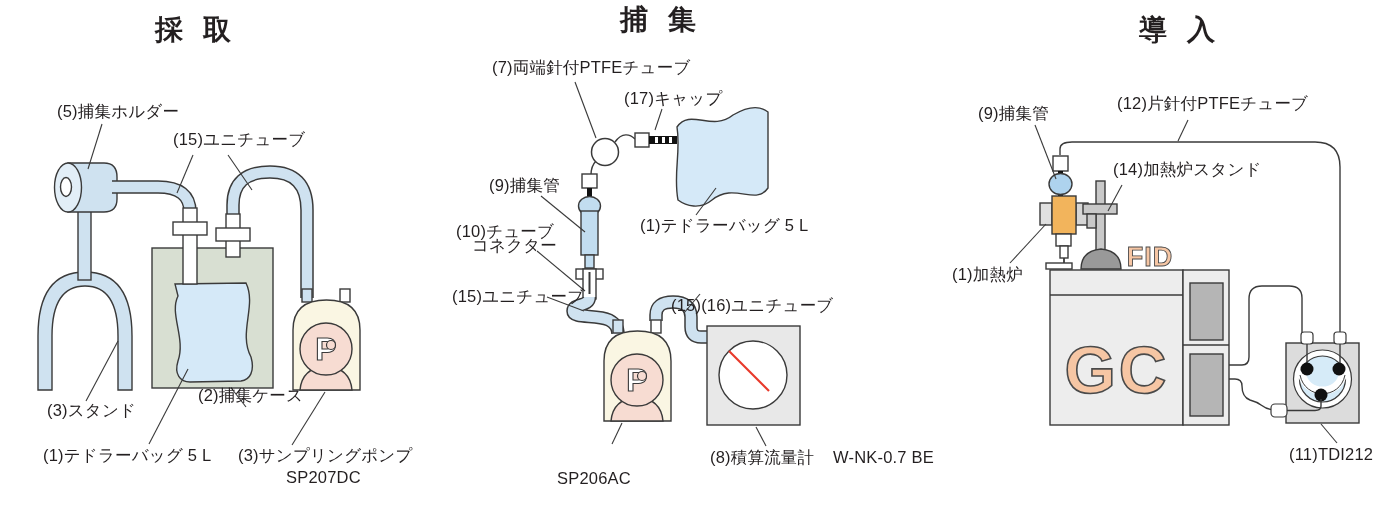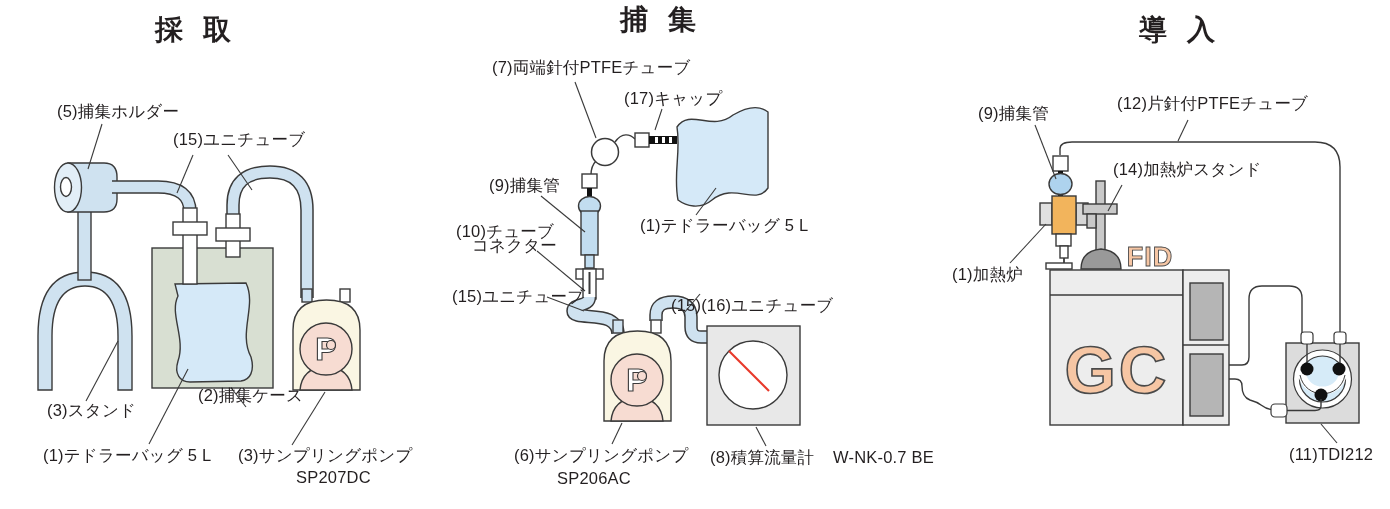--- a/index.html
+++ b/index.html
@@ -235,31 +235,30 @@
   <div class="title" style="left:196px;top:11px;">採 取</div>
   <div class="title" style="left:661px;top:1px;">捕 集</div>
   <div class="title" style="left:1180px;top:11px;">導 入</div>
 
   <div class="label" style="left:57px;top:102px;">(5)捕集ホルダー</div>
   <div class="label" style="left:173px;top:130px;">(15)ユニチューブ</div>
   <div class="label" style="left:47px;top:401px;">(3)スタンド</div>
   <div class="label" style="left:198px;top:386px;">(2)捕集ケース</div>
   <div class="label" style="left:43px;top:446px;">(1)テドラーバッグ 5 L</div>
   <div class="label" style="left:238px;top:446px;">(3)サンプリングポンプ</div>
-  <div class="label" style="left:296px;top:468px;">SP207DC</div>
+  <div class="label" style="left:286px;top:468px;">SP207DC</div>
 
   <div class="label" style="left:492px;top:58px;">(7)両端針付PTFEチューブ</div>
   <div class="label" style="left:624px;top:89px;">(17)キャップ</div>
   <div class="label" style="left:489px;top:176px;">(9)捕集管</div>
   <div class="label" style="left:456px;top:222px;">(10)チューブ</div>
   <div class="label" style="left:472px;top:236px;">コネクター</div>
   <div class="label" style="left:640px;top:216px;">(1)テドラーバッグ 5 L</div>
   <div class="label" style="left:452px;top:287px;">(15)ユニチューブ</div>
   <div class="label" style="left:671px;top:276px;margin-top:20px;">(15)(16)ユニチューブ</div>
-  <div class="label" style="left:514px;top:446px;">(6)サンプリングポンプ</div>
   <div class="label" style="left:557px;top:469px;">SP206AC</div>
   <div class="label" style="left:710px;top:448px;">(8)積算流量計</div>
   <div class="label" style="left:833px;top:448px;">W-NK-0.7 BE</div>
 
   <div class="label" style="left:978px;top:104px;">(9)捕集管</div>
   <div class="label" style="left:1117px;top:94px;">(12)片針付PTFEチューブ</div>
   <div class="label" style="left:1113px;top:160px;">(14)加熱炉スタンド</div>
   <div class="label" style="left:952px;top:265px;">(1)加熱炉</div>
   <div class="label" style="left:1289px;top:445px;">(11)TDI212</div>
 

